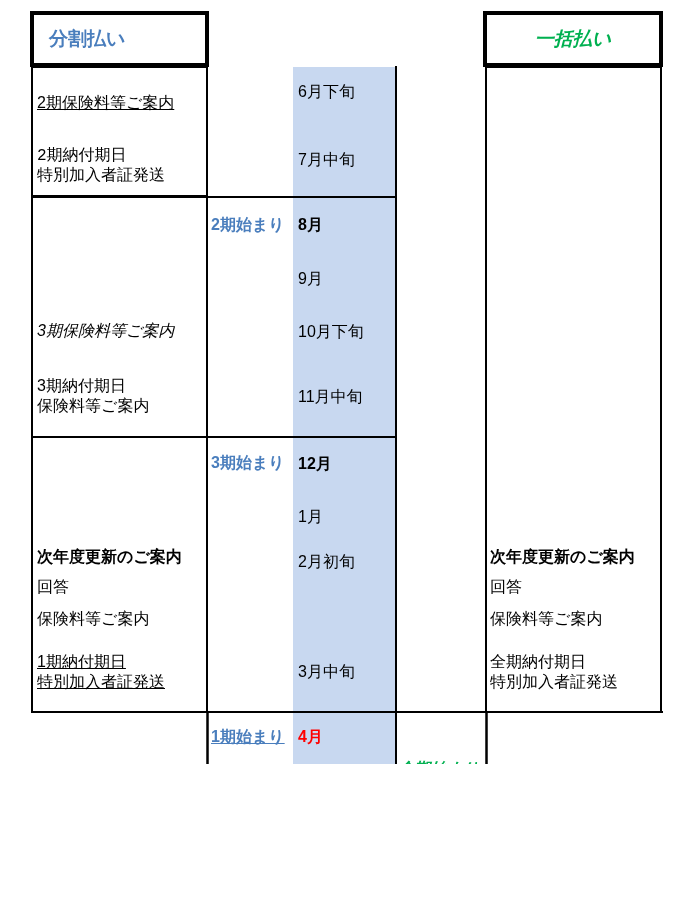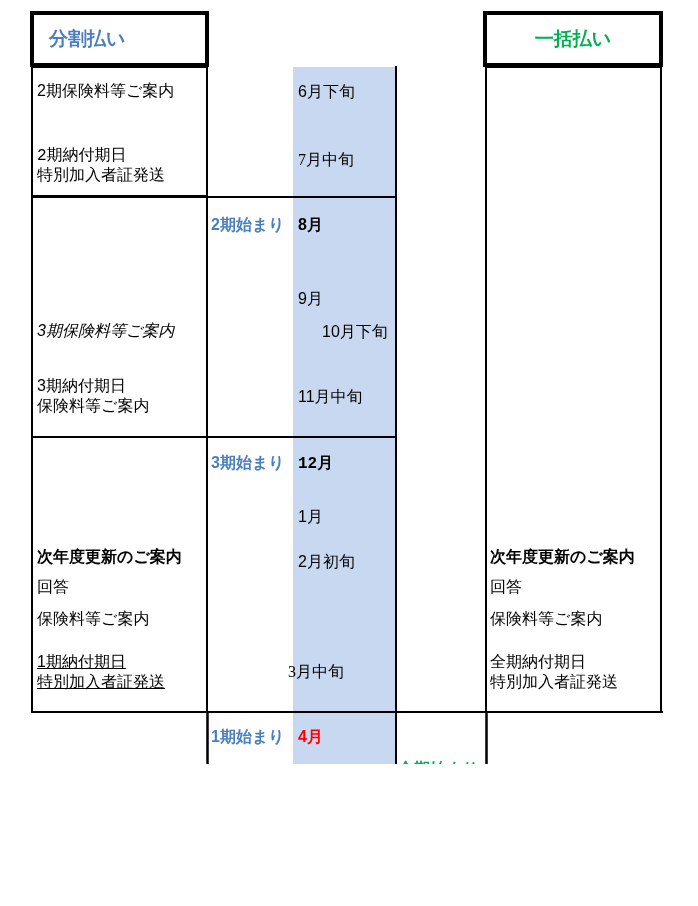--- a/index.html
+++ b/index.html
@@ -12,21 +12,21 @@
   html,body{margin:0;padding:0;background:#fff;}
   .canvas{
     position:relative;width:698px;height:764px;background:#ffffff;
     font-family:"Liberation Sans","DejaVu Sans",sans-serif;
     color:#000;overflow:hidden;
   }
   .abs{position:absolute;}
   .txt{font-size:16px;line-height:20px;white-space:pre-line;}
   .bold{font-weight:bold;}
   .blue{color:var(--accent-blue);}
-  .green{color:var(--accent-green);}
+  .green{color:var(--accent-green);font-style:italic;}
   .red{color:var(--accent-red);}
   .band{background:var(--band-fill);}
   .box{border:2px solid var(--line);box-sizing:border-box;}
   .thickbox{border:4px solid var(--line);box-sizing:border-box;background:#fff;
     display:flex;align-items:center;font-size:19px;font-weight:bold;}
   .vline{background:var(--line);width:2px;}
   .hline{background:var(--line);height:2px;}
   svg{display:block;}
 </style>
 </head>
@@ -52,49 +52,49 @@
 
   <div class="abs box" style="left:485px;top:66px;width:177px;height:647px;"></div>
 
   <div class="abs hline" style="left:31px;top:711px;width:632px;"></div>
 
   <svg class="abs" style="left:0;top:0;" width="698" height="906" viewBox="0 0 698 906">
     <polyline points="207.5,713 207.5,820 346.5,899 486.5,820 486.5,713" fill="none" stroke="#000" stroke-width="2.5" stroke-linejoin="miter"></polyline>
     <line x1="396" y1="713" x2="396" y2="866" stroke="#000" stroke-width="2"></line>
   </svg>
 
-  <div class="abs txt" style="left:37px;top:81px;">2期保険料等ご案内</div>
+  <div class="abs txt" style="left:37px;top:93px;text-decoration:underline;">2期保険料等ご案内</div>
   <div class="abs txt" style="left:37px;top:146px;font-family:Liberation Mono, monospace;">2期納付期日
 特別加入者証発送</div>
   <div class="abs txt" style="left:37px;top:321px;font-style:italic;">3期保険料等ご案内</div>
   <div class="abs txt" style="left:37px;top:376px;">3期納付期日
 保険料等ご案内</div>
   <div class="abs txt bold" style="left:37px;top:547px;">次年度更新のご案内</div>
   <div class="abs txt" style="left:37px;top:577px;">回答</div>
   <div class="abs txt" style="left:37px;top:609px;">保険料等ご案内</div>
   <div class="abs txt" style="left:37px;top:652px;text-decoration:underline;">1期納付期日
 特別加入者証発送</div>
 
   <div class="abs txt bold" style="left:490px;top:547px;">次年度更新のご案内</div>
   <div class="abs txt" style="left:490px;top:577px;">回答</div>
   <div class="abs txt" style="left:490px;top:609px;">保険料等ご案内</div>
   <div class="abs txt" style="left:490px;top:652px;">全期納付期日
 特別加入者証発送</div>
 
   <div class="abs txt bold blue" style="left:211px;top:215px;">2期始まり</div>
   <div class="abs txt bold blue" style="left:211px;top:453px;">3期始まり</div>
-  <div class="abs txt bold blue" style="left:211px;top:727px;">1期始まり</div>
+  <div class="abs txt bold blue" style="left:211px;top:727px;text-decoration:underline;">1期始まり</div>
   <div class="abs txt bold green" style="left:398px;top:727px;margin-top:32px;">全期始まり</div>
 
   <div class="abs txt" style="left:298px;top:82px;">6月下旬</div>
-  <div class="abs txt" style="left:298px;top:150px;font-family:Liberation Serif, serif;">7月中旬</div>
+  <div class="abs txt" style="left:298px;top:150px;">7月中旬</div>
   <div class="abs txt bold" style="left:298px;top:215px;">8月</div>
-  <div class="abs txt" style="left:298px;top:269px;margin-top:20px;">9月</div>
-  <div class="abs txt" style="left:298px;top:322px;margin-left:24px;">10月下旬</div>
+  <div class="abs txt" style="left:298px;top:269px;">9月</div>
+  <div class="abs txt" style="left:298px;top:322px;">10月下旬</div>
   <div class="abs txt" style="left:298px;top:387px;">11月中旬</div>
-  <div class="abs txt bold" style="left:298px;top:454px;font-family:Liberation Mono, monospace;">12月</div>
+  <div class="abs txt bold" style="left:298px;top:454px;">12月</div>
   <div class="abs txt" style="left:298px;top:507px;text-align:right;">1月</div>
   <div class="abs txt" style="left:298px;top:552px;">2月初旬</div>
-  <div class="abs txt" style="left:288px;top:662px;font-family:Liberation Serif, serif;">3月中旬</div>
+  <div class="abs txt" style="left:298px;top:662px;">3月中旬</div>
   <div class="abs txt bold red" style="left:298px;top:727px;">4月</div>
   <div class="abs txt" style="left:298px;top:782px;margin-top:28px;">5月</div>
 
 </div>
 
 </body></html>

